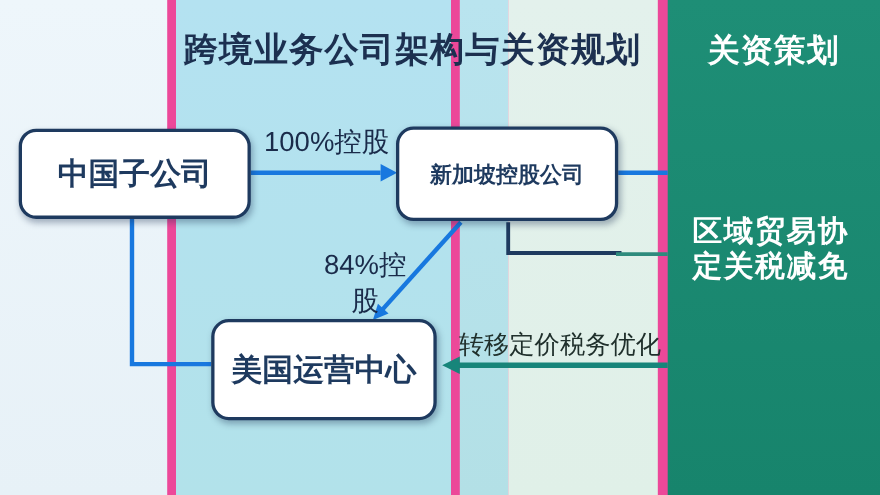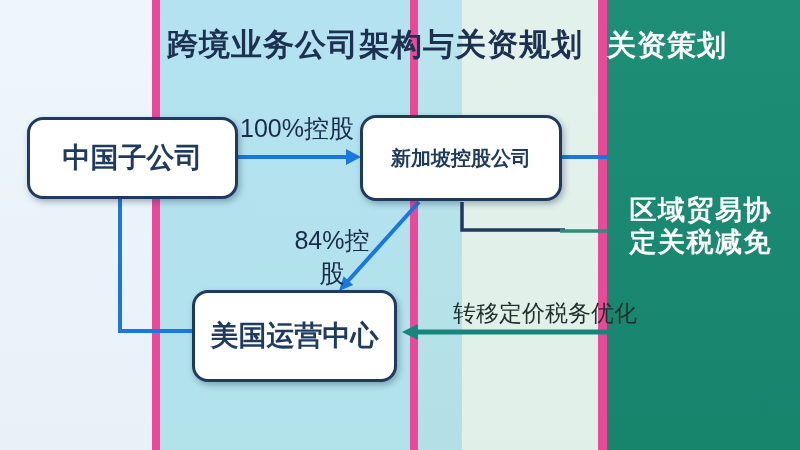--- a/index.html
+++ b/index.html
@@ -14,47 +14,47 @@
   .stripe-b{left:160px;width:250px;background:linear-gradient(180deg,#b4e2f1,#b2e2ea);}
   .stripe-c{left:418px;width:44px;background:linear-gradient(180deg,#b9e4ef,#b3e0e6);}
   .stripe-d{left:462px;width:136px;background:linear-gradient(180deg,#e3f1ec,#e0f0e8);}
   .panel{left:607px;width:193px;background:linear-gradient(180deg,#1e8e76,#17846c);}
   
   .slide-title{
     position:absolute;left:150px;top:24px;width:450px;text-align:center;
     font-size:31px;font-weight:bold;color:#1c3050;letter-spacing:1px;
   }
   .panel-title{
-    position:absolute;left:607px;top:26px;width:193px;
+    position:absolute;left:607px;top:26px;width:193px;text-align:center;
     font-size:29px;font-weight:bold;color:#ffffff;letter-spacing:1px;
   }
   .panel-body{
     position:absolute;left:607px;top:194px;width:193px;display:flex;justify-content:center;
   }
   .panel-body-inner{
     width:148px;text-align:left;font-size:27px;font-weight:bold;color:#ffffff;
     line-height:1.2;letter-spacing:1.5px;
   }
   
   .node{
     position:absolute;background:#ffffff;border:3.5px solid #1e3a5f;border-radius:16px;
     display:flex;align-items:center;justify-content:center;
     font-weight:bold;color:#1e3a5f;
     box-shadow:2px 3px 6px rgba(25,45,80,0.35);
     box-sizing:border-box;
   }
-  .node-china{left:27px;top:117px;width:211px;height:82px;font-size:28px;}
+  .node-china{left:17px;top:117px;width:211px;height:82px;font-size:28px;}
   .node-singapore{left:360px;top:115px;width:202px;height:86px;font-size:20px;}
   .node-us{left:192px;top:290px;width:205px;height:92px;font-size:28px;}
   
   .edge-label{position:absolute;color:#1a2b4a;}
   .lbl-100{left:236px;top:112px;width:122px;text-align:center;font-size:25px;}
   .lbl-80{left:284px;top:224px;width:96px;text-align:center;font-size:25px;}
   .lbl-xinmei{left:476px;top:203px;font-size:23px;color:#2c2c34;}
-  .lbl-transfer{left:410px;top:298px;width:198px;text-align:center;font-size:23px;color:#20302c;margin-left:36px;}
+  .lbl-transfer{left:410px;top:298px;width:198px;text-align:center;font-size:23px;color:#20302c;}
   
   #connectors{position:absolute;left:0;top:0;pointer-events:none;}
 </style>
 </head>
 <body>
 
 <div id="canvas">
 
   <div class="stripe stripe-a"></div>
   <div class="stripe stripe-b"></div>

